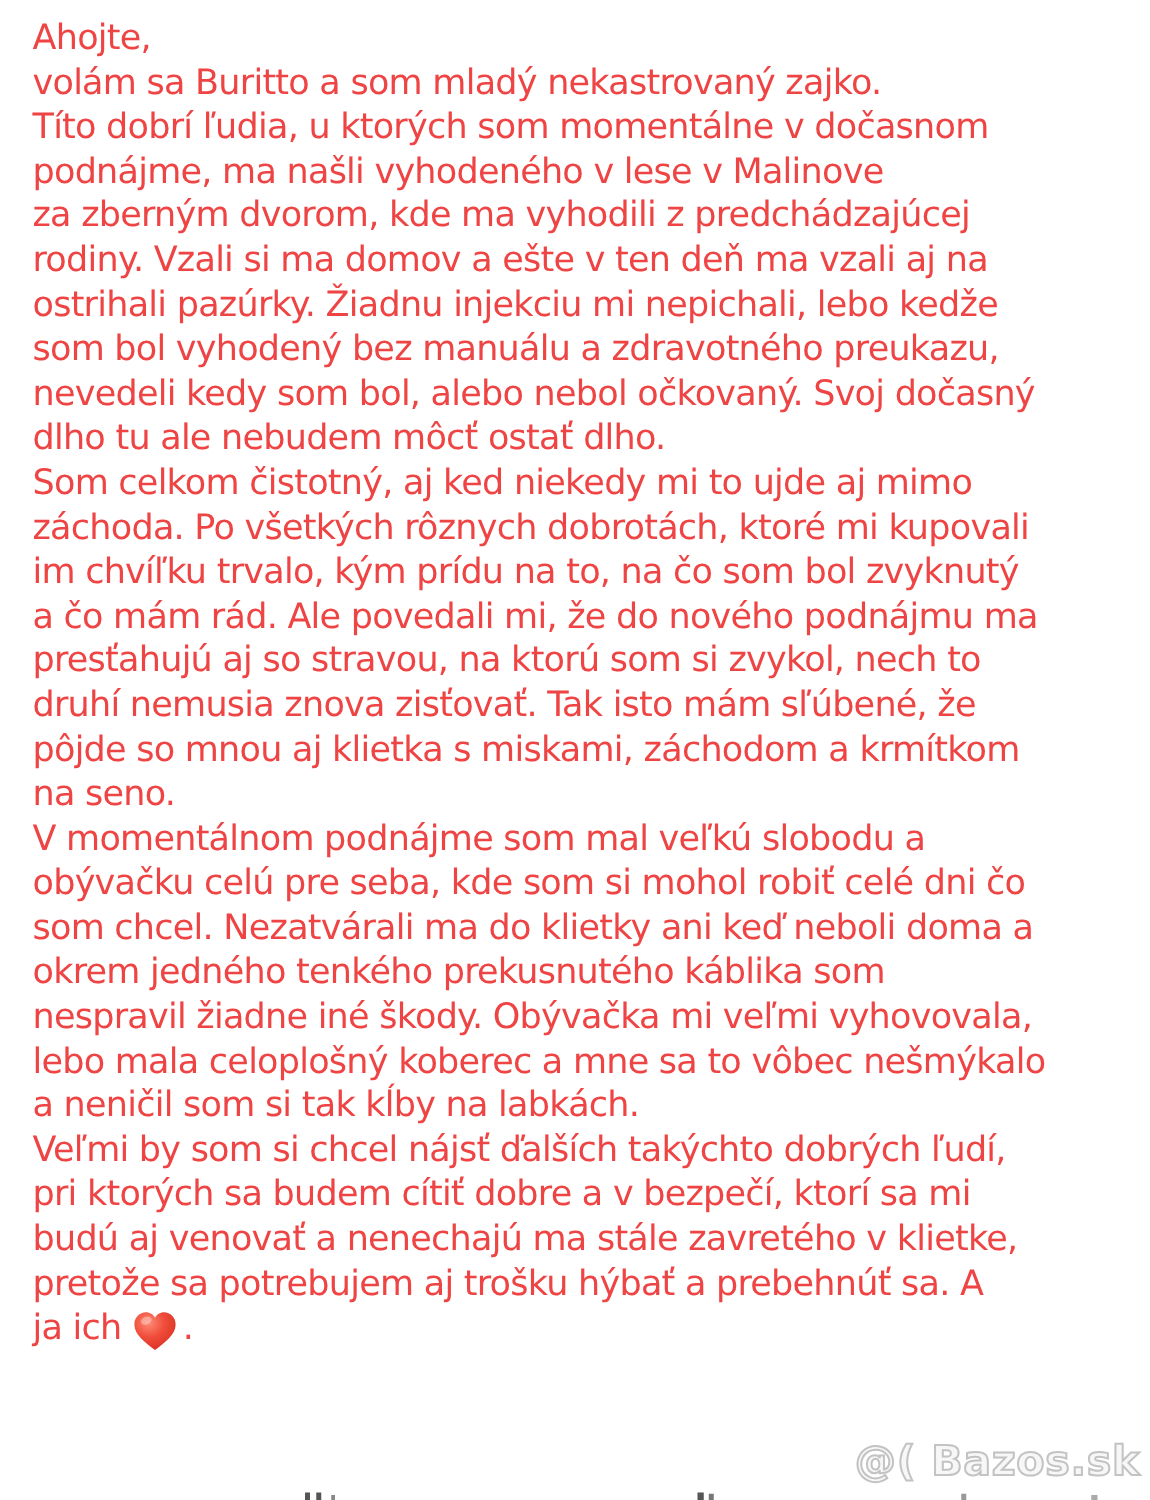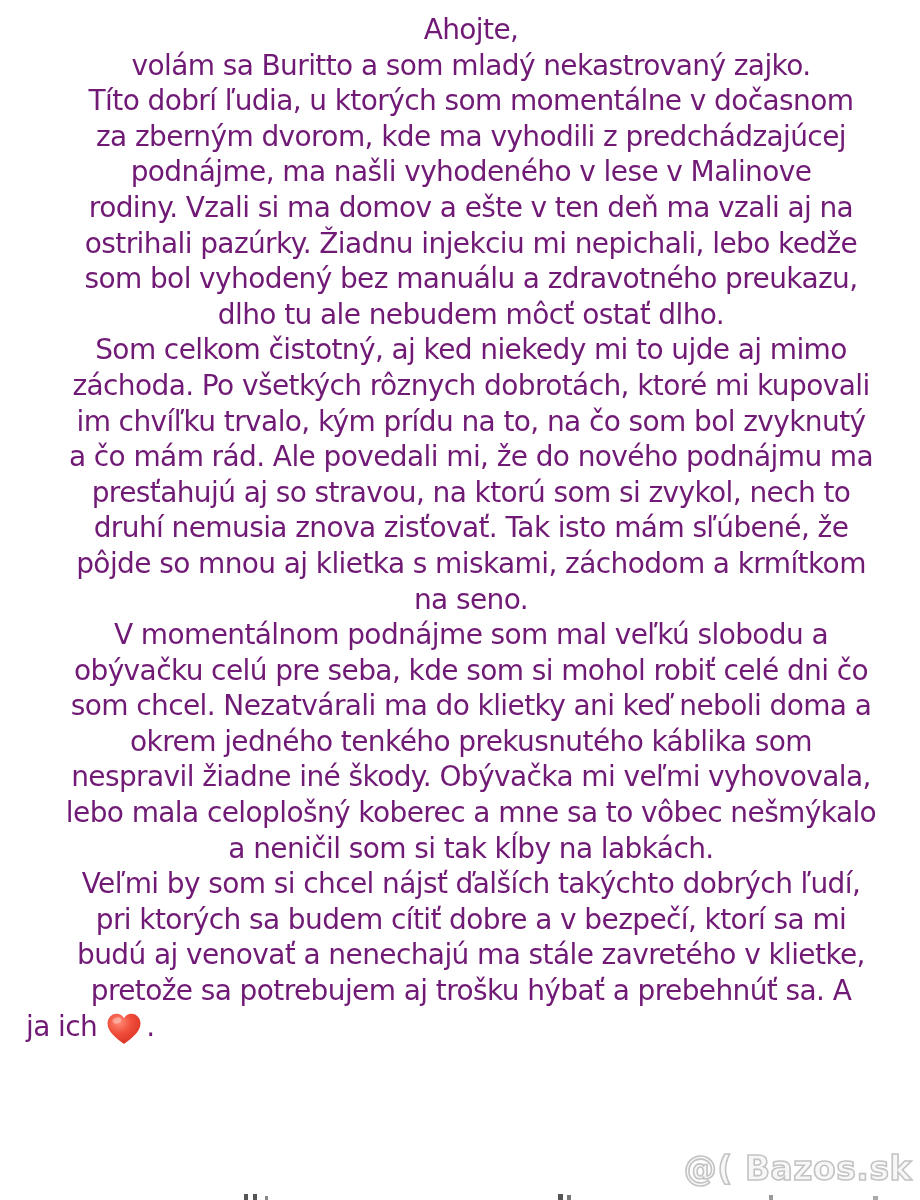--- a/index.html
+++ b/index.html
@@ -12,26 +12,25 @@
     background: #ffffff;
     overflow: hidden;
     position: relative;
     font-family: "DejaVu Sans", "Liberation Sans", sans-serif;
   }
   .ad-text {
     position: absolute;
     left: 26px;
     top: 12px;
     width: 890px;
-    color: #701a75;
+    color: #ef4444;
     font-size: 28px;
     line-height: 35.6px;
     letter-spacing: -0.6px;
     white-space: nowrap;
-    text-align: center;
   }
   .ad-line {
     height: 35.6px;
   }
   .last-line {
     display: flex;
     align-items: center;
     height: 35.6px;
   }
   .heart {
@@ -71,25 +70,26 @@
 </style>
 </head>
 <body>
 
 <div class="ad-text">
   <div>
 
   <div class="ad-line">Ahojte,</div>
       <div class="ad-line">volám sa Buritto a som mladý nekastrovaný zajko.</div>
       <div class="ad-line">Títo dobrí ľudia, u ktorých som momentálne v dočasnom</div>
+      <div class="ad-line">podnájme, ma našli vyhodeného v lese v Malinove</div>
       <div class="ad-line">za zberným dvorom, kde ma vyhodili z predchádzajúcej</div>
-      <div class="ad-line">podnájme, ma našli vyhodeného v lese v Malinove</div>
       <div class="ad-line">rodiny. Vzali si ma domov a ešte v ten deň ma vzali aj na</div>
       <div class="ad-line">ostrihali pazúrky. Žiadnu injekciu mi nepichali, lebo kedže</div>
       <div class="ad-line">som bol vyhodený bez manuálu a zdravotného preukazu,</div>
+      <div class="ad-line">nevedeli kedy som bol, alebo nebol očkovaný. Svoj dočasný</div>
       <div class="ad-line">dlho tu ale nebudem môcť ostať dlho.</div>
       <div class="ad-line">Som celkom čistotný, aj ked niekedy mi to ujde aj mimo</div>
       <div class="ad-line">záchoda. Po všetkých rôznych dobrotách, ktoré mi kupovali</div>
       <div class="ad-line">im chvíľku trvalo, kým prídu na to, na čo som bol zvyknutý</div>
       <div class="ad-line">a čo mám rád. Ale povedali mi, že do nového podnájmu ma</div>
       <div class="ad-line">presťahujú aj so stravou, na ktorú som si zvykol, nech to</div>
       <div class="ad-line">druhí nemusia znova zisťovať. Tak isto mám sľúbené, že</div>
       <div class="ad-line">pôjde so mnou aj klietka s miskami, záchodom a krmítkom</div>
       <div class="ad-line">na seno.</div>
       <div class="ad-line">V momentálnom podnájme som mal veľkú slobodu a</div>

